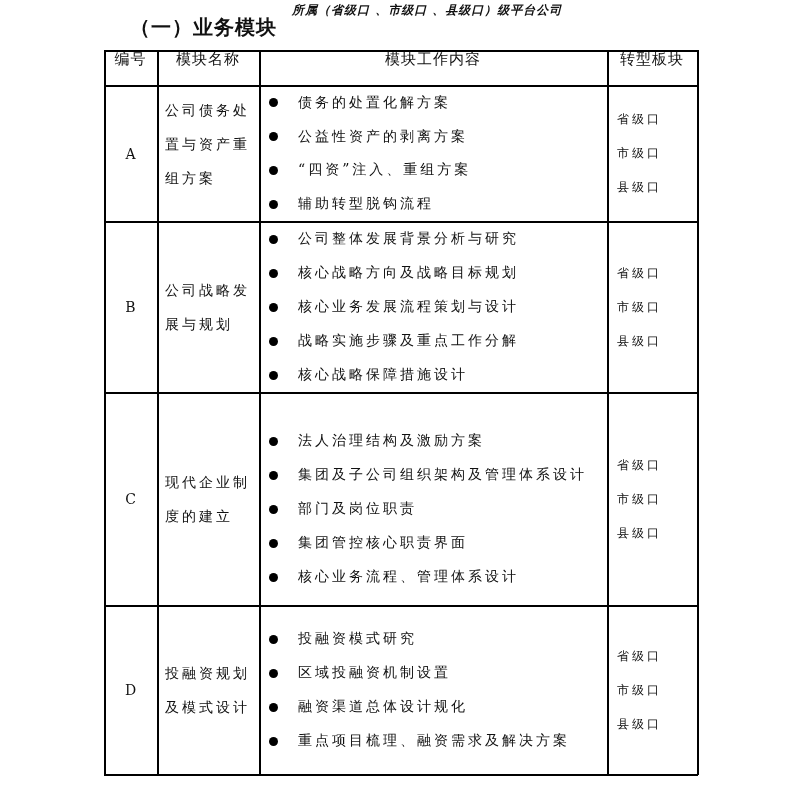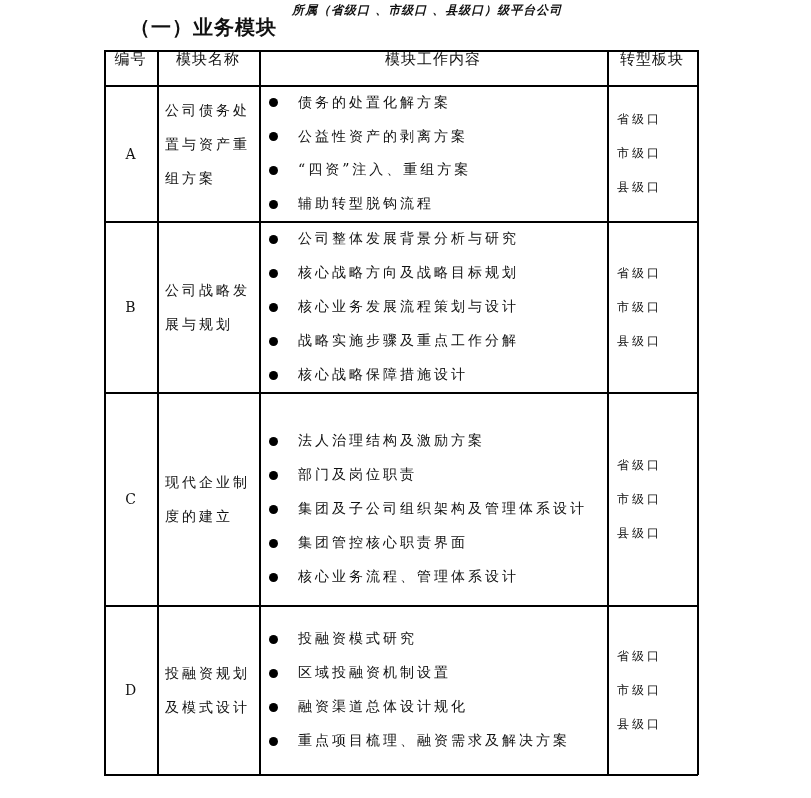--- a/index.html
+++ b/index.html
@@ -125,25 +125,25 @@
         <span>度的建立</span>
       </div>
     </div>
     <div class="cell items" style="top:393px;height:232px">
       <div class="item">
           <span class="bullet"></span>
           <span>法人治理结构及激励方案</span>
         </div>
       <div class="item">
           <span class="bullet"></span>
-          <span>部门及岗位职责</span>
+          <span>集团及子公司组织架构及管理体系设计</span>
         </div>
       <div class="item">
           <span class="bullet"></span>
-          <span>集团及子公司组织架构及管理体系设计</span>
+          <span>部门及岗位职责</span>
         </div>
       <div class="item">
           <span class="bullet"></span>
           <span>集团管控核心职责界面</span>
         </div>
       <div class="item">
           <span class="bullet"></span>
           <span>核心业务流程、管理体系设计</span>
         </div>
     </div>

